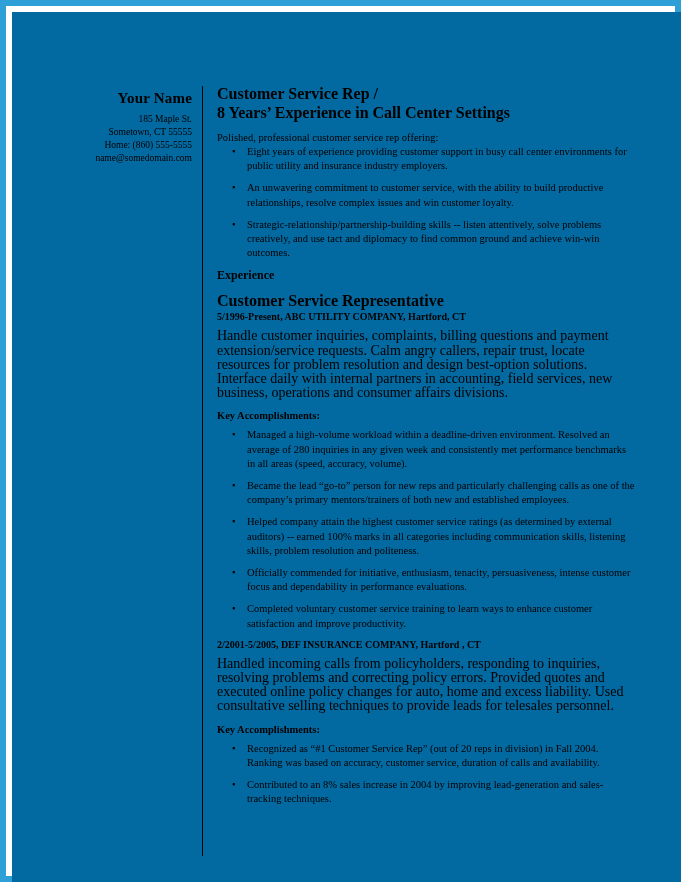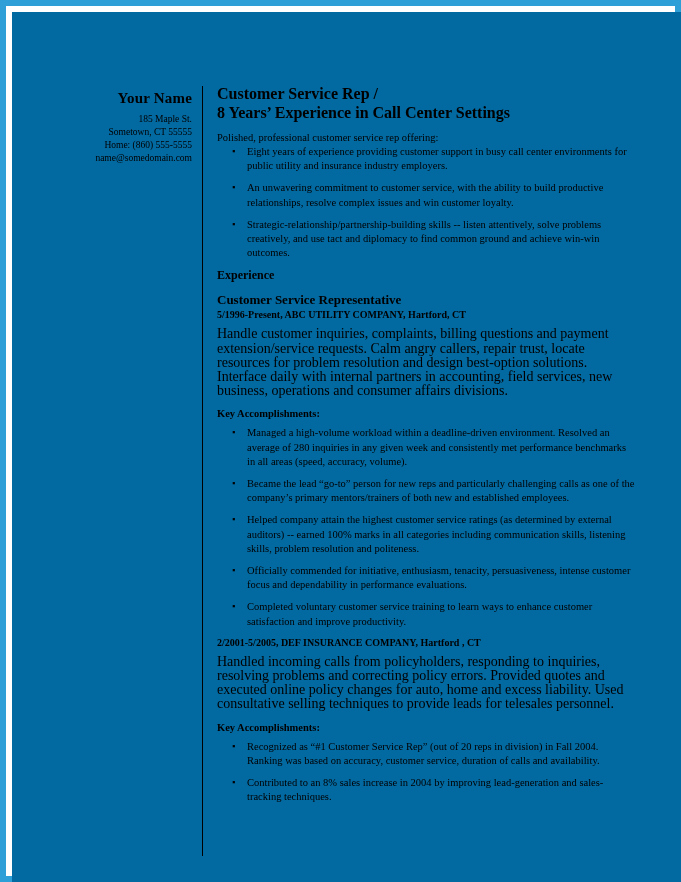--- a/index.html
+++ b/index.html
@@ -107,21 +107,21 @@
     color: #000;
   }
   .section-title {
     font-size: 12px;
     font-weight: bold;
     color: #000;
     margin-top: 4px;
     margin-bottom: 9px;
   }
   .job-title {
-    font-size: 13px;
+    font-size: 16px;
     font-weight: bold;
     color: #000;
     margin-top: 6px;
     margin-bottom: 1px;
   }
   .job-meta {
     font-size: 10px;
     font-weight: bold;
     color: #000;
     margin-bottom: 7px;

